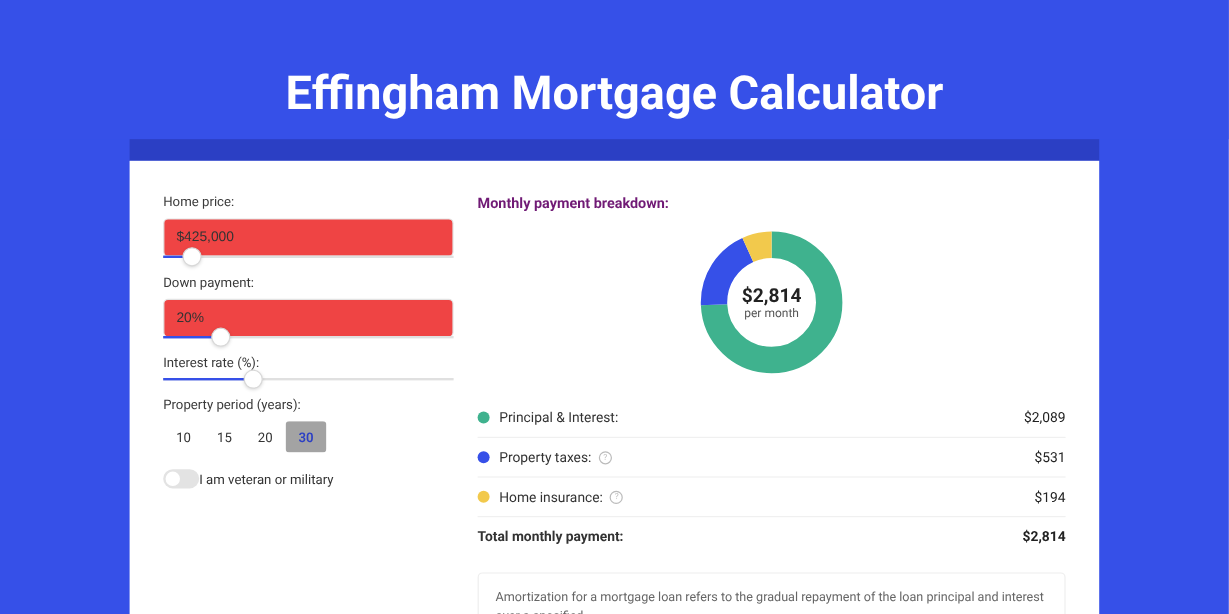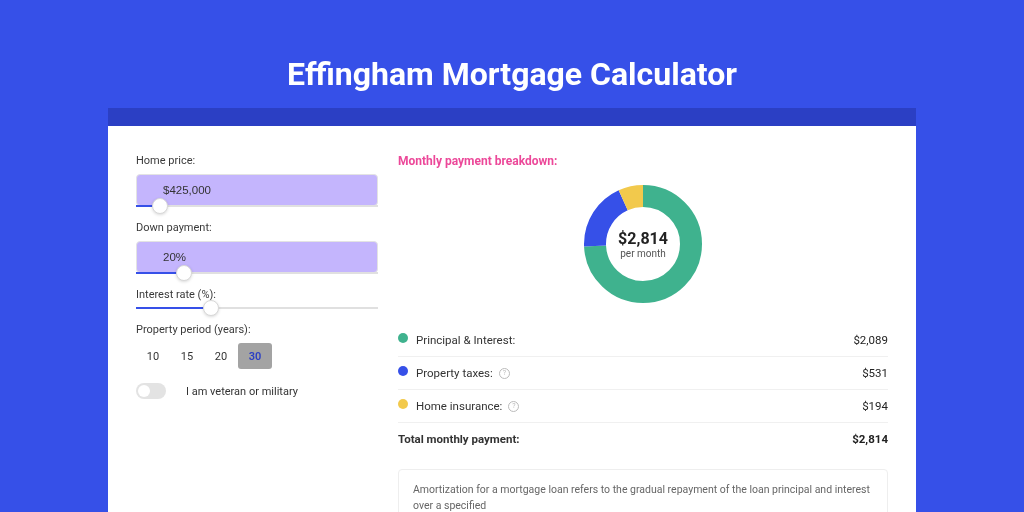--- a/index.html
+++ b/index.html
@@ -11,21 +11,21 @@
     overflow: hidden;
     position: relative;
   }
   .hero {
     background: #3650e8;
     text-align: center;
     padding: 55px 0 15px 0;
   }
   .hero h1 {
     color: #fff;
-    font-size: 32px;
+    font-size: 39px;
     font-weight: 700;
   }
   .inner-band {
     background: #2b3fc4;
     margin: 0 108px;
     height: 18px;
   }
   .card {
     background: #fff;
     margin: 0 108px;
@@ -42,24 +42,24 @@
   }
   .field-label {
     font-size: 11px;
     color: #3a3a3a;
     margin-bottom: 7px;
   }
   .input {
     width: 100%;
     border: 1px solid #e3e3e3;
     border-radius: 4px;
-    padding: 8px 26px;
+    padding: 8px 10px;
     font-size: 11.5px;
     color: #333;
-    background: #c4b5fd;
+    background: #ef4444;
     height: 32px;
   }
   .group { margin-bottom: 14px; position: relative; }
   .slider-track {
     position: relative;
     height: 2px;
     background: #e0e0e0;
     margin-top: -1px;
   }
   .slider-fill {
@@ -90,40 +90,40 @@
     color: #333;
     border: 1px solid transparent;
     border-radius: 3px;
     cursor: pointer;
   }
   .period-btn.active {
     background: #a3a3a3;
     color: #2b3fc4;
     font-weight: 600;
   }
-  .vet-row { display: flex; align-items: center; gap: 20px; margin-top: 10px; }
+  .vet-row { display: flex; align-items: center; gap: 0; margin-top: 10px; }
   .toggle {
     width: 30px; height: 16px;
     border-radius: 999px;
     background: #e3e3e3;
     position: relative;
   }
   .toggle-knob {
     position: absolute;
     left: 2px; top: 2px;
     width: 12px; height: 12px;
     border-radius: 50%;
     background: #fff;
   }
   .vet-label { font-size: 11px; color: #333; }
 
   .section-title {
     font-size: 12px;
     font-weight: 700;
-    color: #ec4899;
+    color: #701a75;
     margin-bottom: 14px;
   }
   .donut-wrap {
     display: flex;
     justify-content: center;
     margin-bottom: 18px;
   }
   .donut {
     position: relative;
     width: 124px; height: 124px;
@@ -133,21 +133,21 @@
     position: absolute;
     left: 0; top: 0; right: 0; bottom: 0;
     display: flex; flex-direction: column;
     align-items: center; justify-content: center;
   }
   .donut-center .amount { font-weight: 700; font-size: 16px; color: #222; }
   .donut-center .per    { font-size: 10px; color: #555; }
 
   .breakdown-row {
     display: flex;
-    align-items: flex-start;
+    align-items: center;
     padding: 9px 0;
     border-bottom: 1px solid #f0f0f0;
     font-size: 11.5px;
   }
   .breakdown-row.total {
     font-weight: 700;
     border-bottom: none;
   }
   .dot {
     width: 10px; height: 10px;

